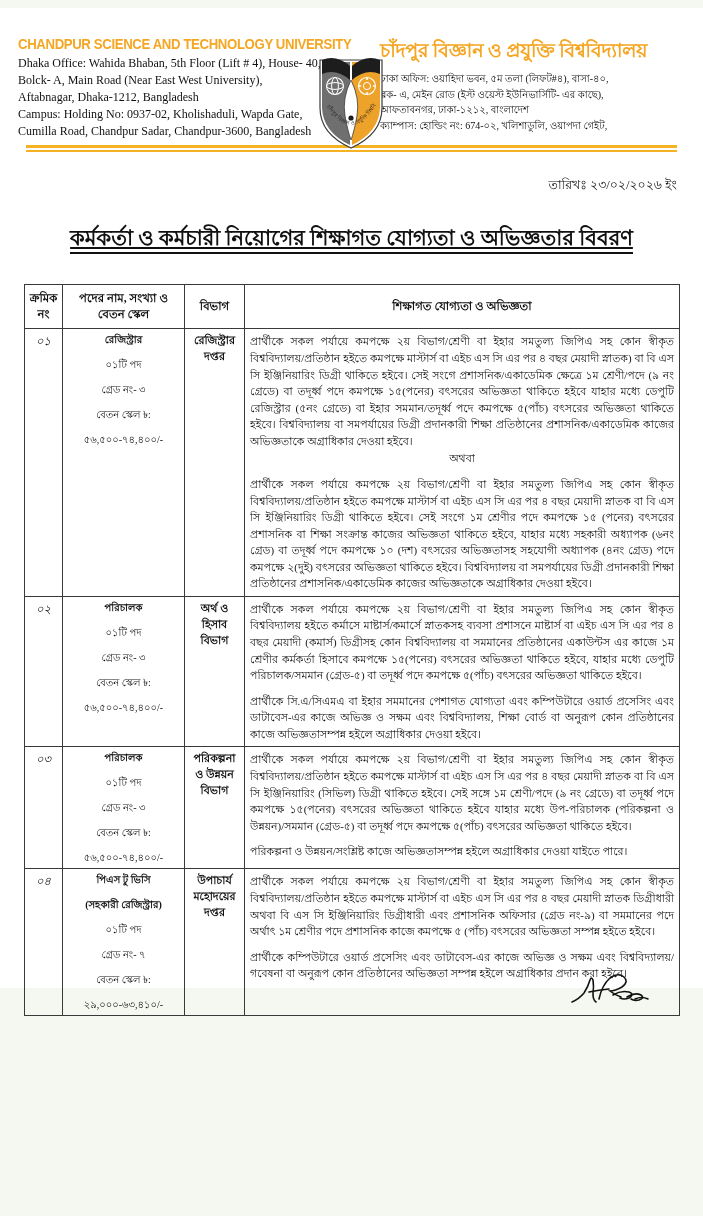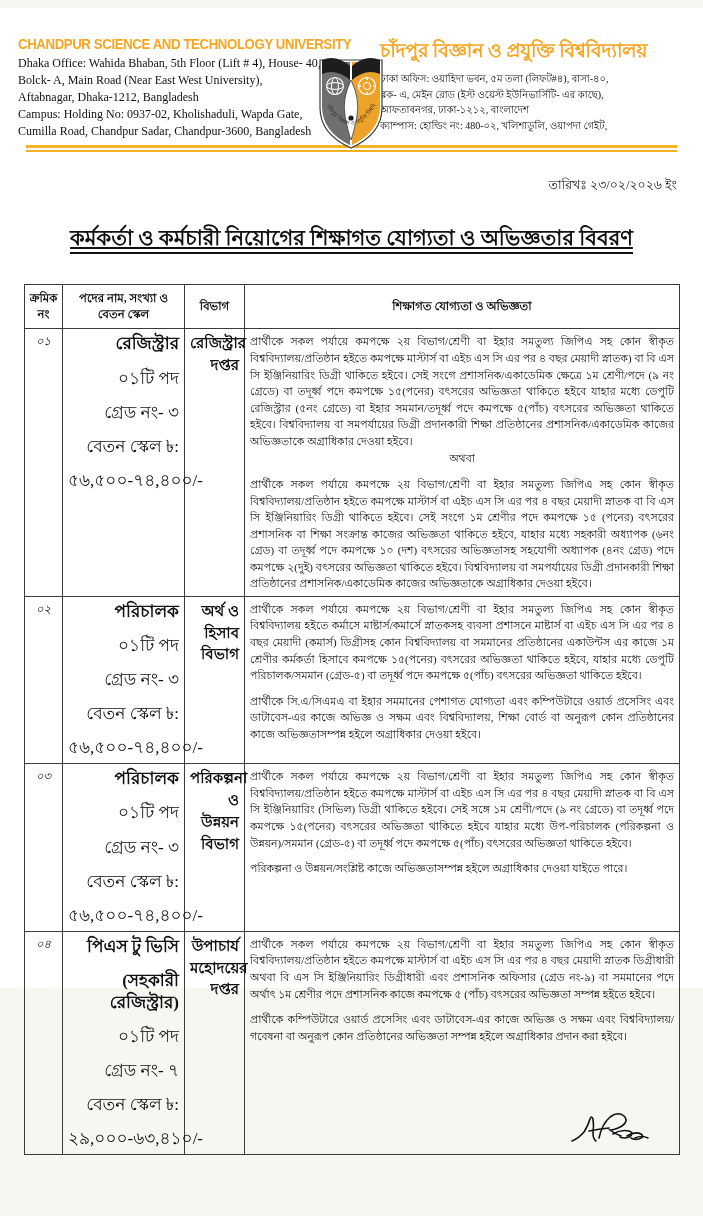--- a/index.html
+++ b/index.html
@@ -153,44 +153,44 @@
   .c-dept{ width: 60px; }
   .c-qual{ width: 435px; }
 
   td.sl {
     text-align: center;
     vertical-align: middle;
     font-size: 11.5px;
     font-style: italic;
   }
   td.post {
-    text-align: right;
+    text-align: center;
     vertical-align: middle;
-    font-size: 17px;
+    font-size: 10px;
     line-height: 1.3;
   }
   td.post .pname {
     font-weight: bold;
     display: block;
     margin-bottom: 12px;
   }
   td.post .psub {
     display: block;
     font-weight: bold;
     margin-bottom: 12px;
   }
   td.post .pline {
     display: block;
     margin-bottom: 12px;
   }
   td.post .pline:last-child { margin-bottom: 0; }
   td.dept {
-    text-align: right;
+    text-align: center;
     vertical-align: middle;
-    font-size: 15px;
+    font-size: 11px;
     font-weight: bold;
     line-height: 1.45;
     padding-left: 6px;
   }
   td.qual {
     font-size: 10.9px;
     line-height: 1.52;
     text-align: justify;
     text-justify: inter-word;
     padding: 5px 7px 5px 7px;
@@ -231,21 +231,21 @@
         <div class="addr-en">Aftabnagar, Dhaka-1212, Bangladesh</div>
         <div class="addr-en">Campus: Holding No: 0937-02, Kholishaduli, Wapda Gate,</div>
         <div class="addr-en">Cumilla Road, Chandpur Sadar, Chandpur-3600, Bangladesh</div>
       </div>
 
       <div class="lh-right">
         <div class="uni-name-bn">চাঁদপুর বিজ্ঞান ও প্রযুক্তি বিশ্ববিদ্যালয়</div>
         <div class="addr-bn">ঢাকা অফিস: ওয়াহিদা ভবন, ৫ম তলা (লিফট#৪), বাসা-৪০,</div>
         <div class="addr-bn">ব্লক- এ, মেইন রোড (ইস্ট ওয়েস্ট ইউনিভার্সিটি- এর কাছে),</div>
         <div class="addr-bn">আফতাবনগর, ঢাকা-১২১২, বাংলাদেশ</div>
-        <div class="addr-bn">ক্যাম্পাস: হোল্ডিং নং: 480-০২, খলিশাডুলি, ওয়াপদা গেইট,</div>
+        <div class="addr-bn">ক্যাম্পাস: হোল্ডিং নং: 674-০২, খলিশাডুলি, ওয়াপদা গেইট,</div>
       </div>
     </div>
 
     <div class="logo-wrap">
       <svg viewBox="0 0 78 108" width="78" height="108" aria-hidden="true">
 
         <path d="M8 14 L70 14 L70 62 Q70 88 39 102 Q8 88 8 62 Z" fill="#ffffff" stroke="#3a3a3a" stroke-width="1.2"></path>
 
         <path d="M10 16 L38 16 L38 99 Q11 86 10 62 Z" fill="#6f6f6f"></path>
 

